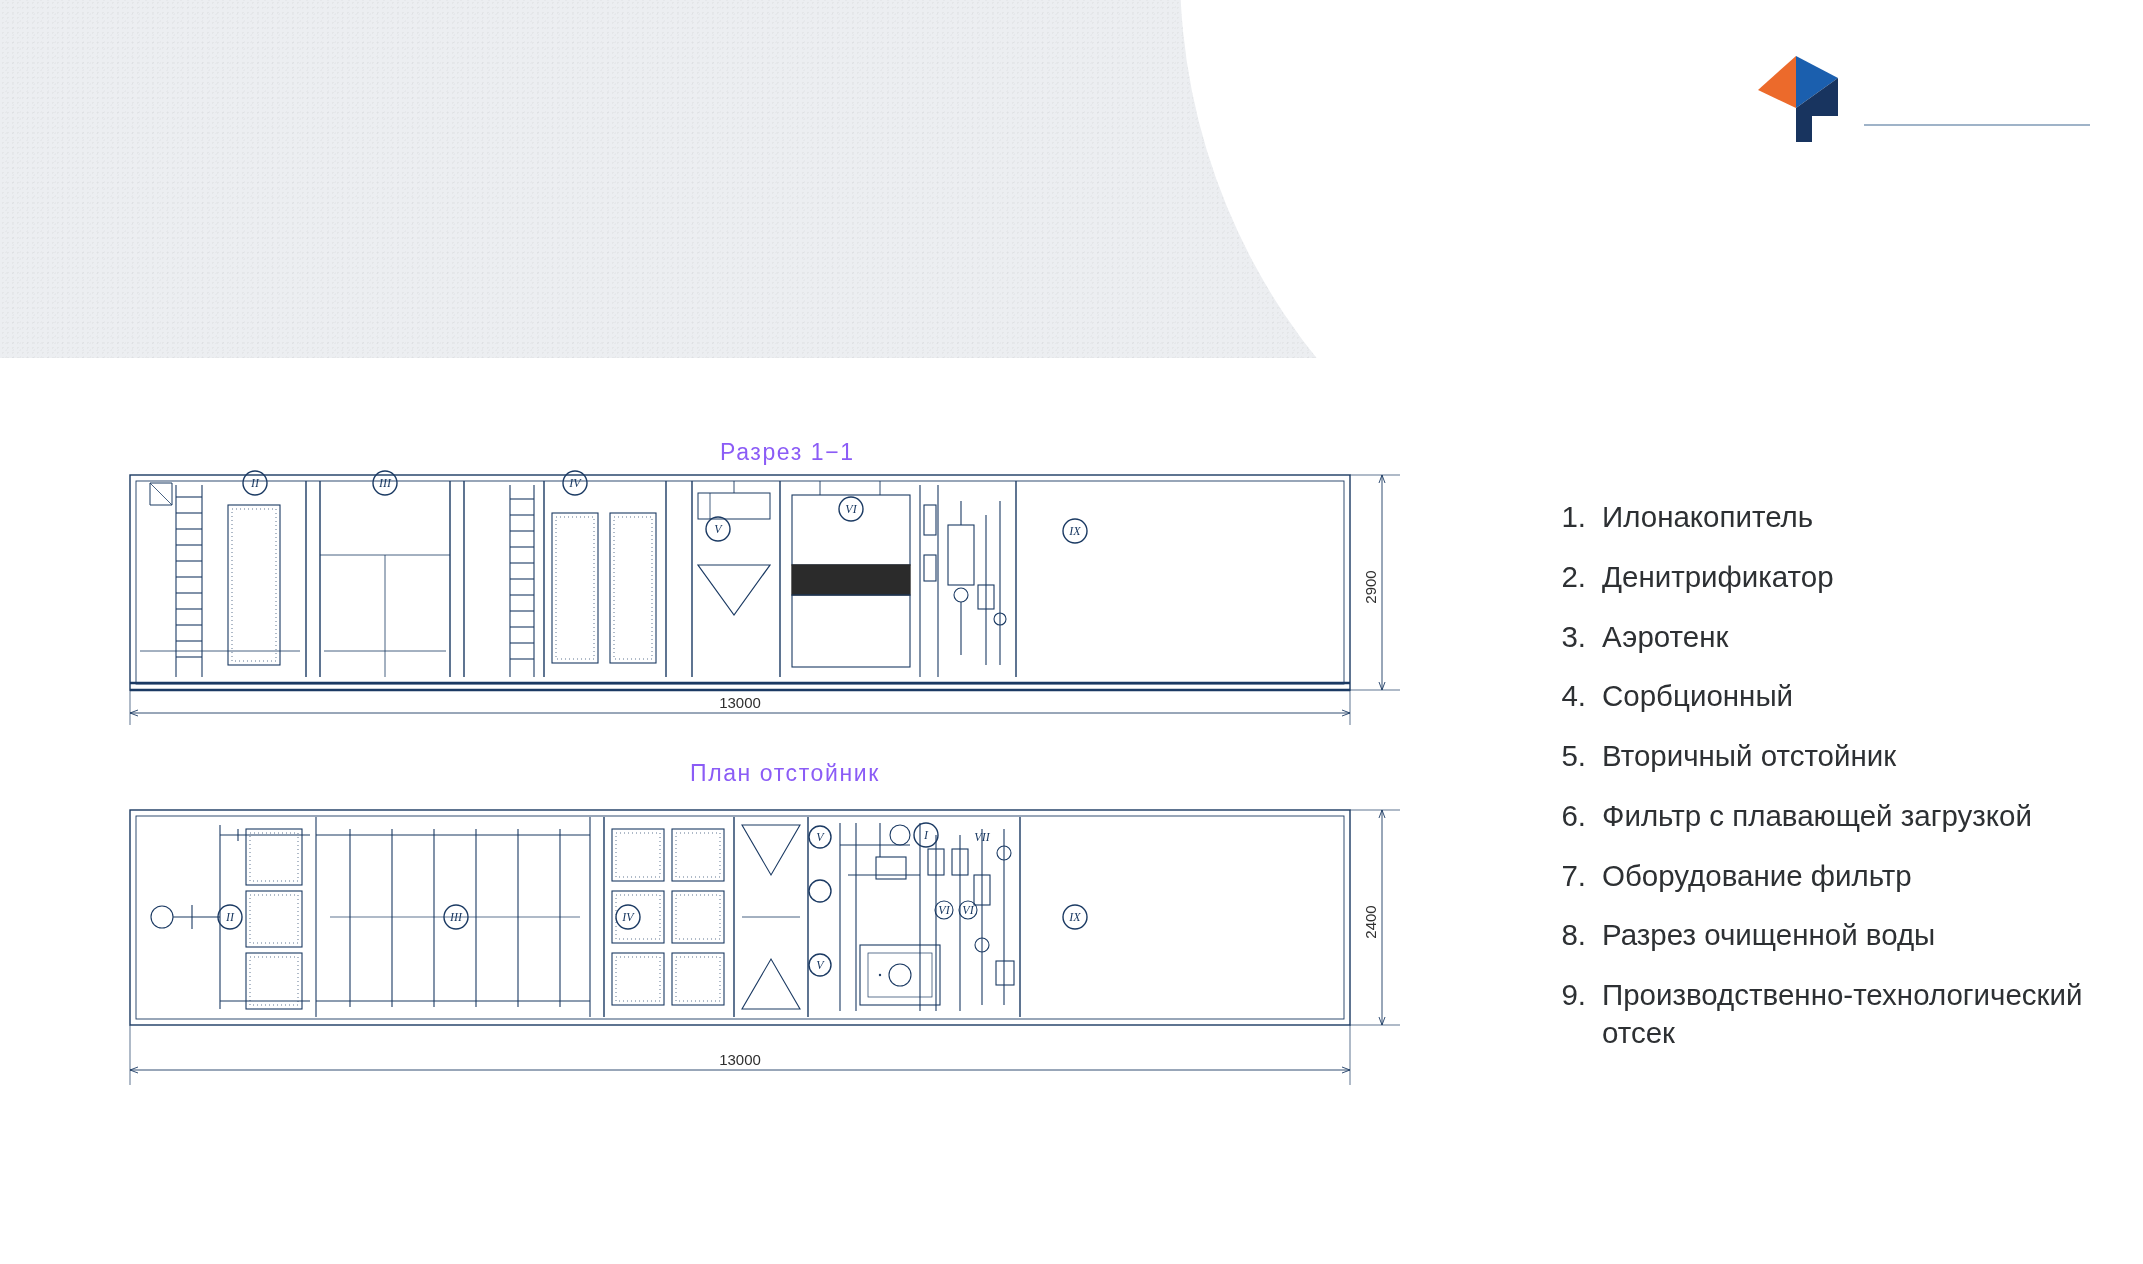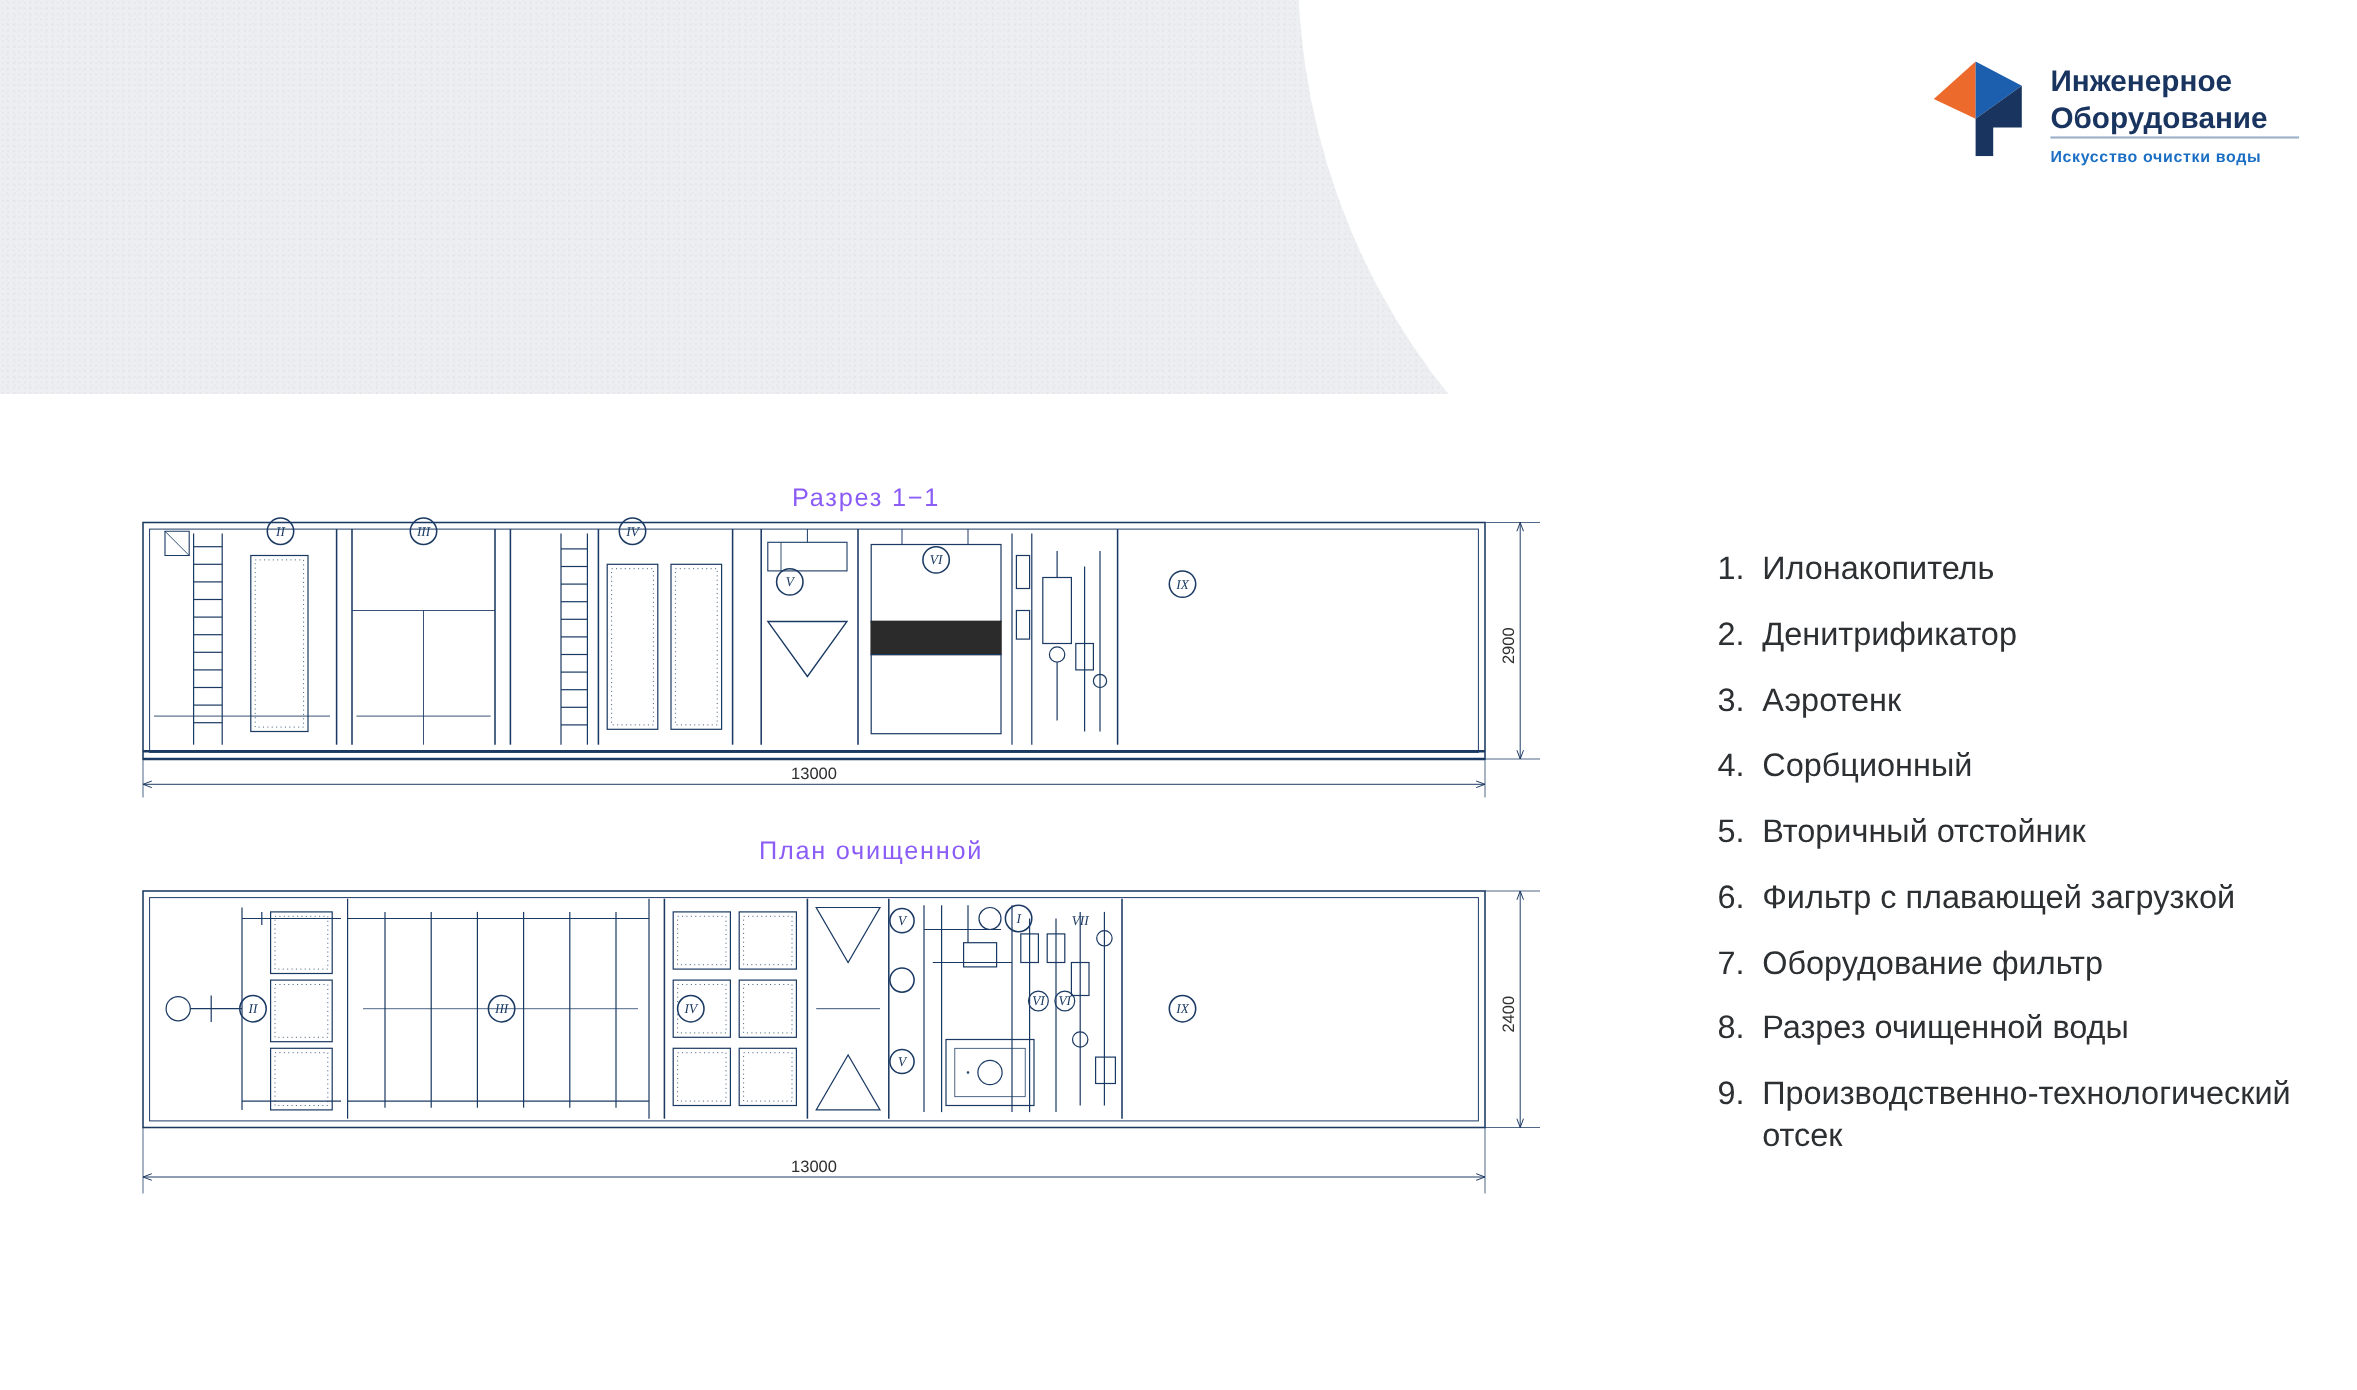--- a/index.html
+++ b/index.html
@@ -149,32 +149,27 @@
   <div class="header-band"></div>
   <div class="header-curve"></div>
 
 
   <div class="logo">
     <svg class="logo-mark" viewBox="0 0 100 86">
       <polygon points="6,34 44,0 44,52" fill="#ec6a2b"></polygon>
       <polygon points="44,0 86,22 44,52" fill="#1b5fae"></polygon>
       <polygon points="44,52 86,22 86,60 60,60 60,86 44,86" fill="#18345f"></polygon>
     </svg>
-    <div class="logo-text">
-      <div class="logo-line1">Инженерное</div>
-      <div class="logo-line2">Оборудование</div>
-      <div class="logo-tag">Искусство очистки воды</div>
-    </div>
     <div class="logo-rule"></div>
   </div>
 
   <div class="drawing">
 
     <div class="dwg-caption" id="cap-section">Разрез  1−1</div>
-    <div class="dwg-caption" id="cap-plan">План  очищенной</div>
+    <div class="dwg-caption" id="cap-plan">План  отстойник</div>
 
     <svg class="cad" width="1380" height="800" viewBox="0 0 1380 800">
       <g stroke="#1b3a63" fill="none" stroke-width="1.4">
 
         <rect x="10" y="70" width="1220" height="215"></rect>
         <rect x="16" y="76" width="1208" height="203" stroke-width="0.9"></rect>
 
         <line x1="10" y1="278" x2="1230" y2="278" stroke-width="2.4"></line>
         <line x1="10" y1="285" x2="1230" y2="285" stroke-width="2.4"></line>
 

